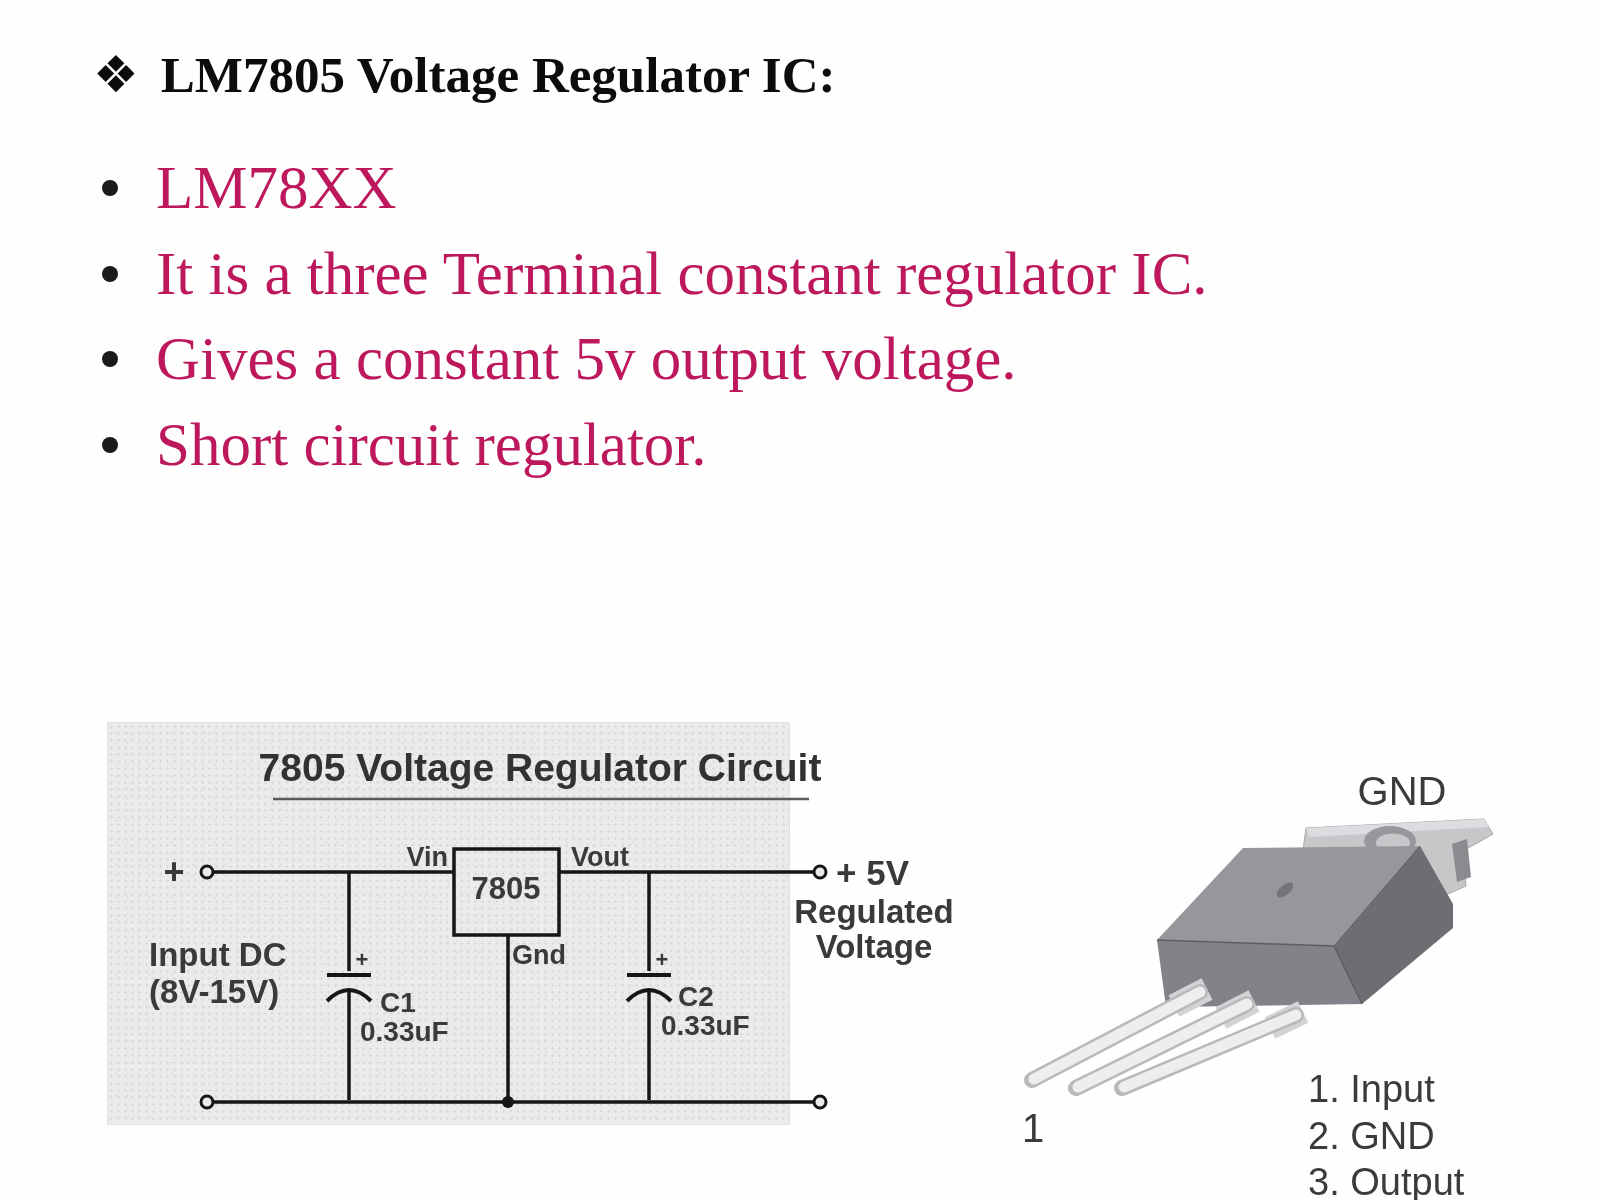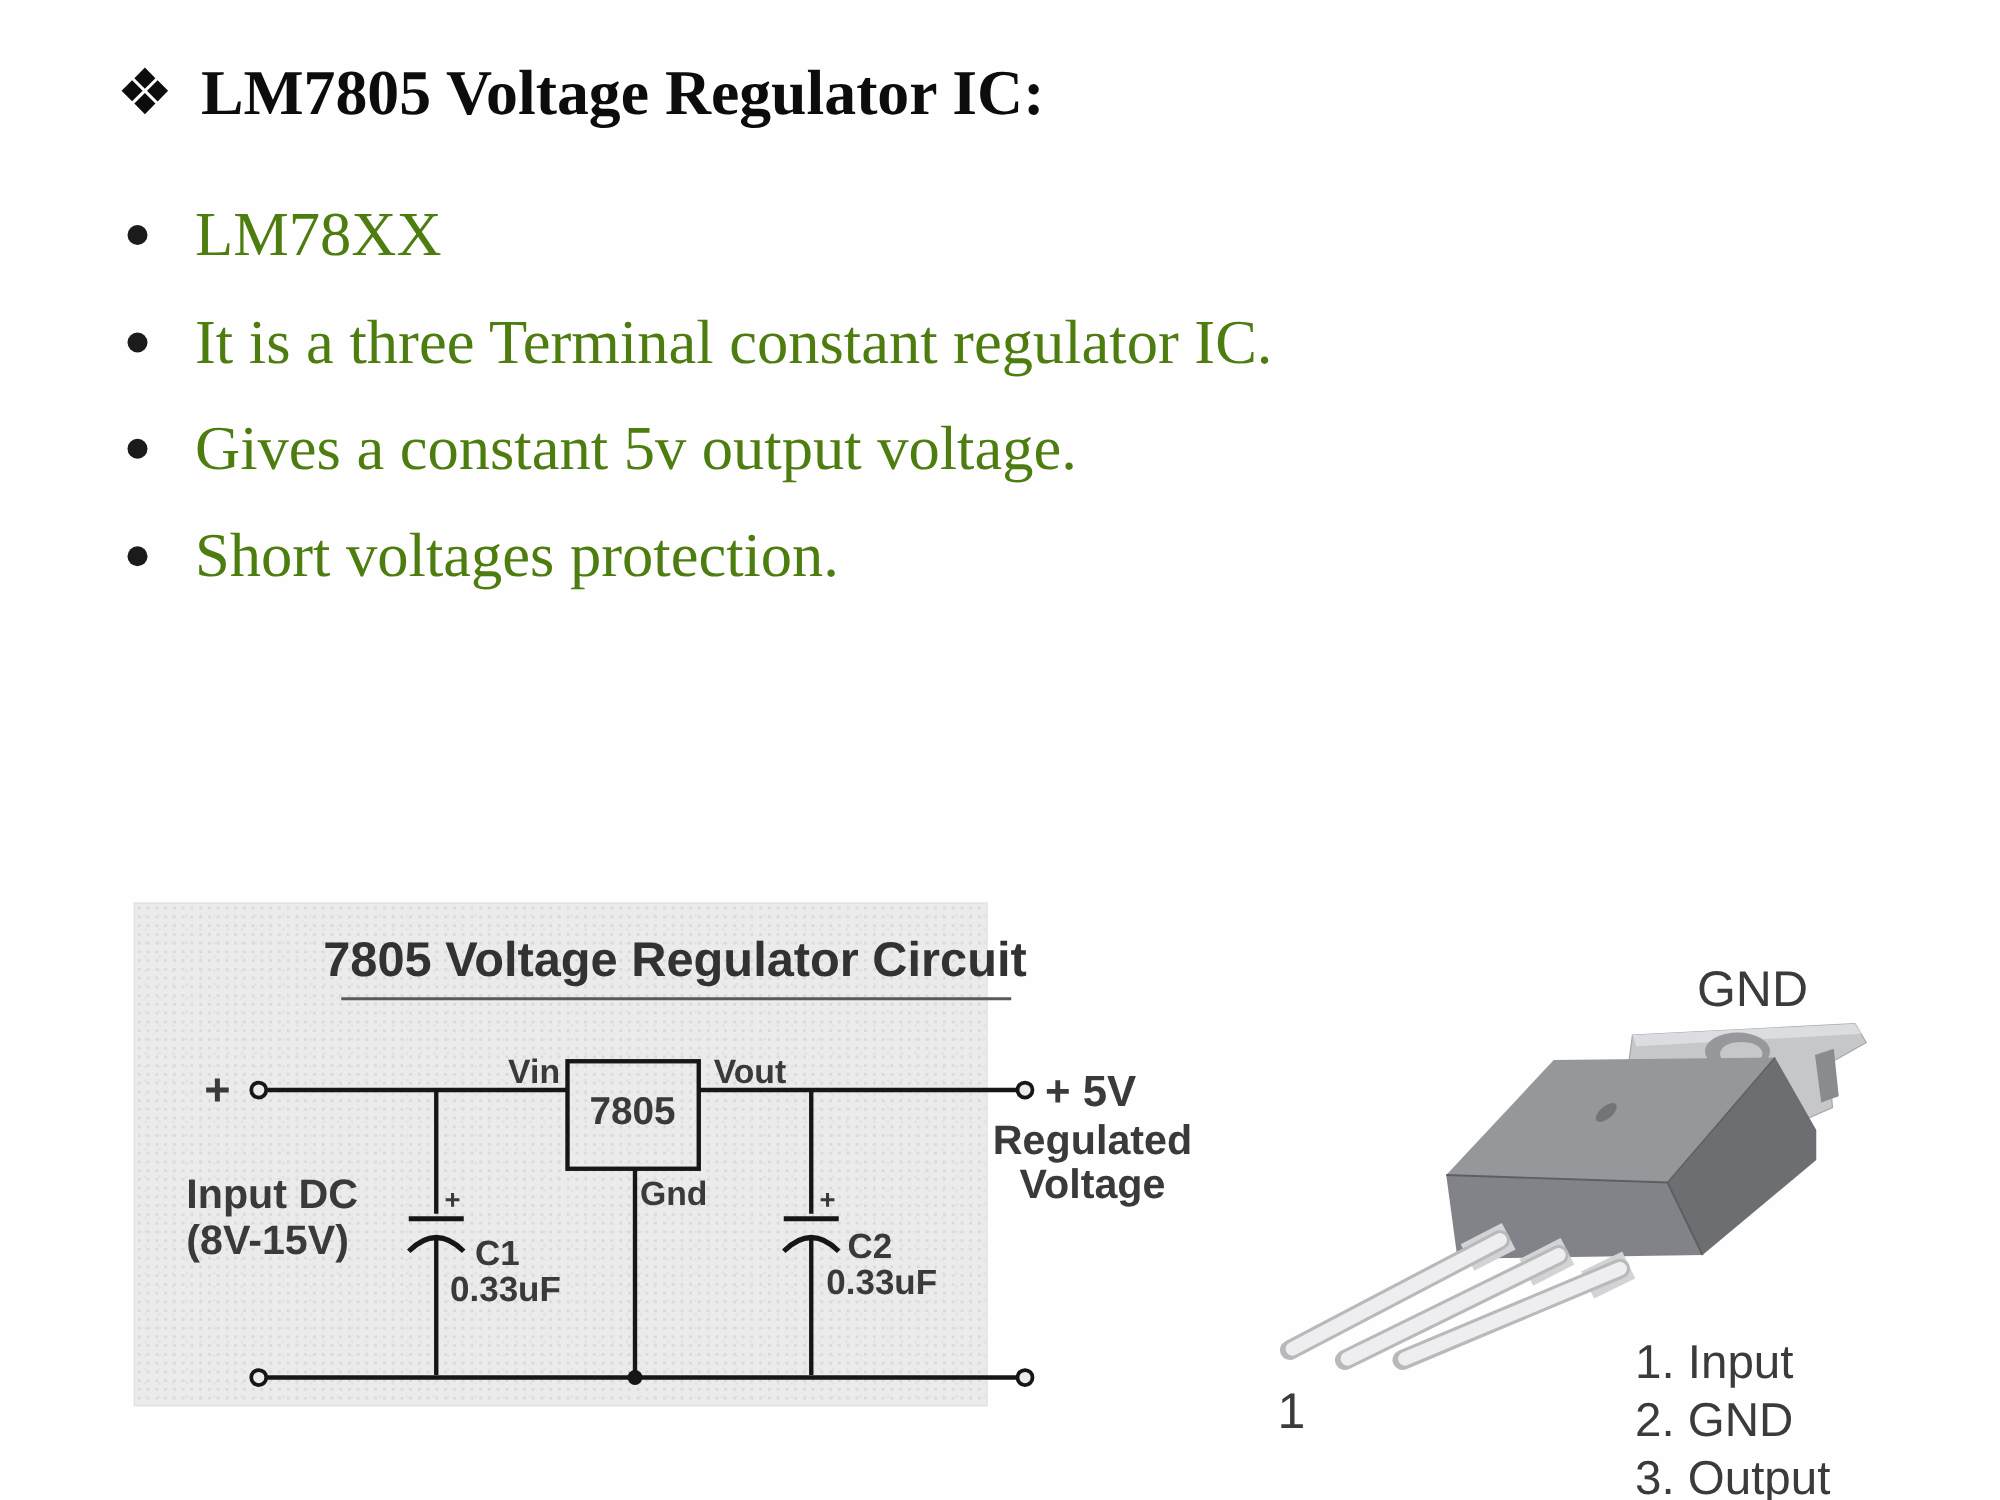--- a/index.html
+++ b/index.html
@@ -8,21 +8,21 @@
          font-family:"Liberation Serif",serif;color:#121212;}
 
   
   .title{position:absolute;left:93px;top:46px;font-size:51px;font-weight:bold;
          line-height:1.15;white-space:nowrap;color:#0c0c0c;}
   .title .marker{font-size:1.0em;margin-right:22px;font-family:"DejaVu Sans",sans-serif;}
 
   
   .bullets{position:absolute;left:100px;top:145px;margin:0;padding:0;list-style:none;}
   .bullets li{position:relative;height:85.5px;line-height:85.5px;padding-left:56px;
-              font-size:50px;white-space:nowrap;color:#4d7c0f;}
+              font-size:61px;white-space:nowrap;color:#be185d;}
   .bullets li::before{content:"";position:absolute;left:2px;top:35px;width:16px;height:16px;
               border-radius:50%;background:#1b1b1b;}
 
   
   .circuit-panel{position:absolute;left:107px;top:722px;width:683px;height:403px;
          background-color:#ebebeb;border:1px solid #e0e0e0;box-sizing:border-box;
          background-image:radial-gradient(circle,#d9d9d9 1px,transparent 1.4px),
                           radial-gradient(circle,#e2e2e2 1px,transparent 1.4px);
          background-size:7px 7px,11px 11px;background-position:0 0,3px 4px;}
   .circuit-panel svg{position:absolute;left:0;top:0;}
@@ -42,21 +42,21 @@
 <div class="slide">
 
   <div class="title">
     <span class="marker">❖</span><span>LM7805 Voltage Regulator IC:</span>
   </div>
 
   <ul class="bullets">
     <li>LM78XX</li>
     <li>It is a three Terminal constant regulator IC.</li>
     <li>Gives a constant 5v output voltage.</li>
-    <li>Short voltages protection.</li>
+    <li>Short circuit regulator.</li>
   </ul>
 
   <div class="circuit-panel">
     <svg width="855" height="403" viewBox="0 0 855 403">
 
       <text class="svg-title" x="432" y="58" font-size="39" text-anchor="middle">7805 Voltage Regulator Circuit</text>
       <line x1="165" y1="76" x2="701" y2="76" stroke="#5a5a5a" stroke-width="2.5"></line>
 
       <text class="svg-label" x="66" y="161" font-size="36" text-anchor="middle" font-weight="400" fill="#222">+</text>
       <circle class="term" cx="99" cy="149" r="6"></circle>

